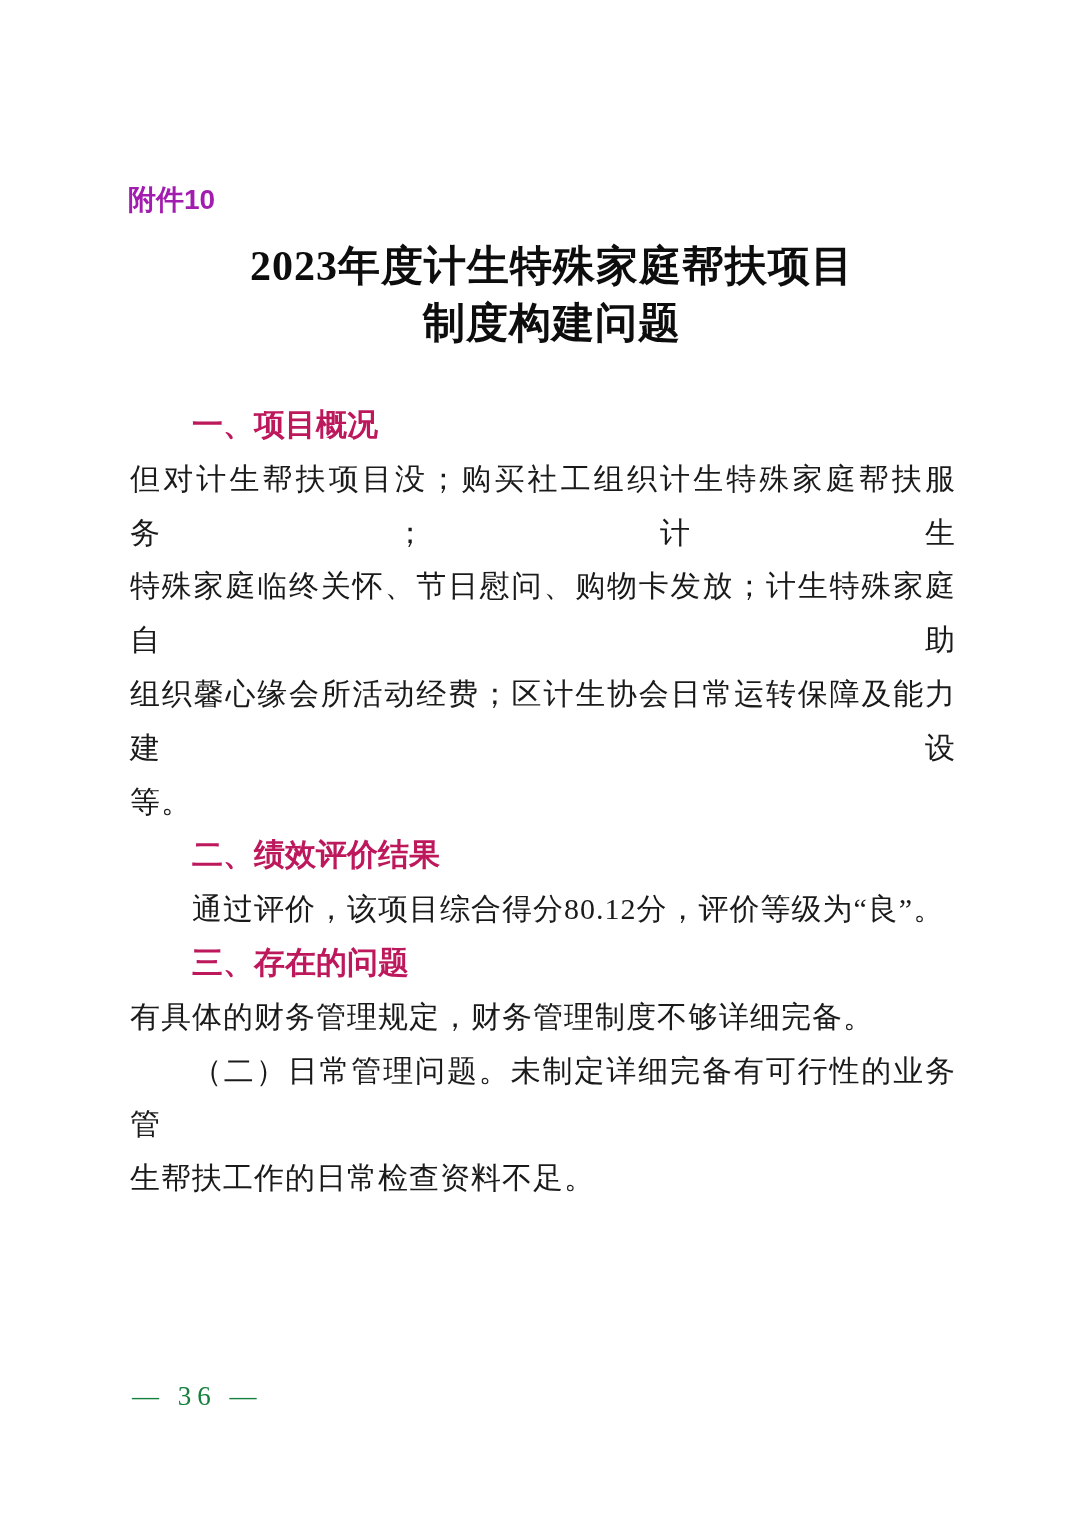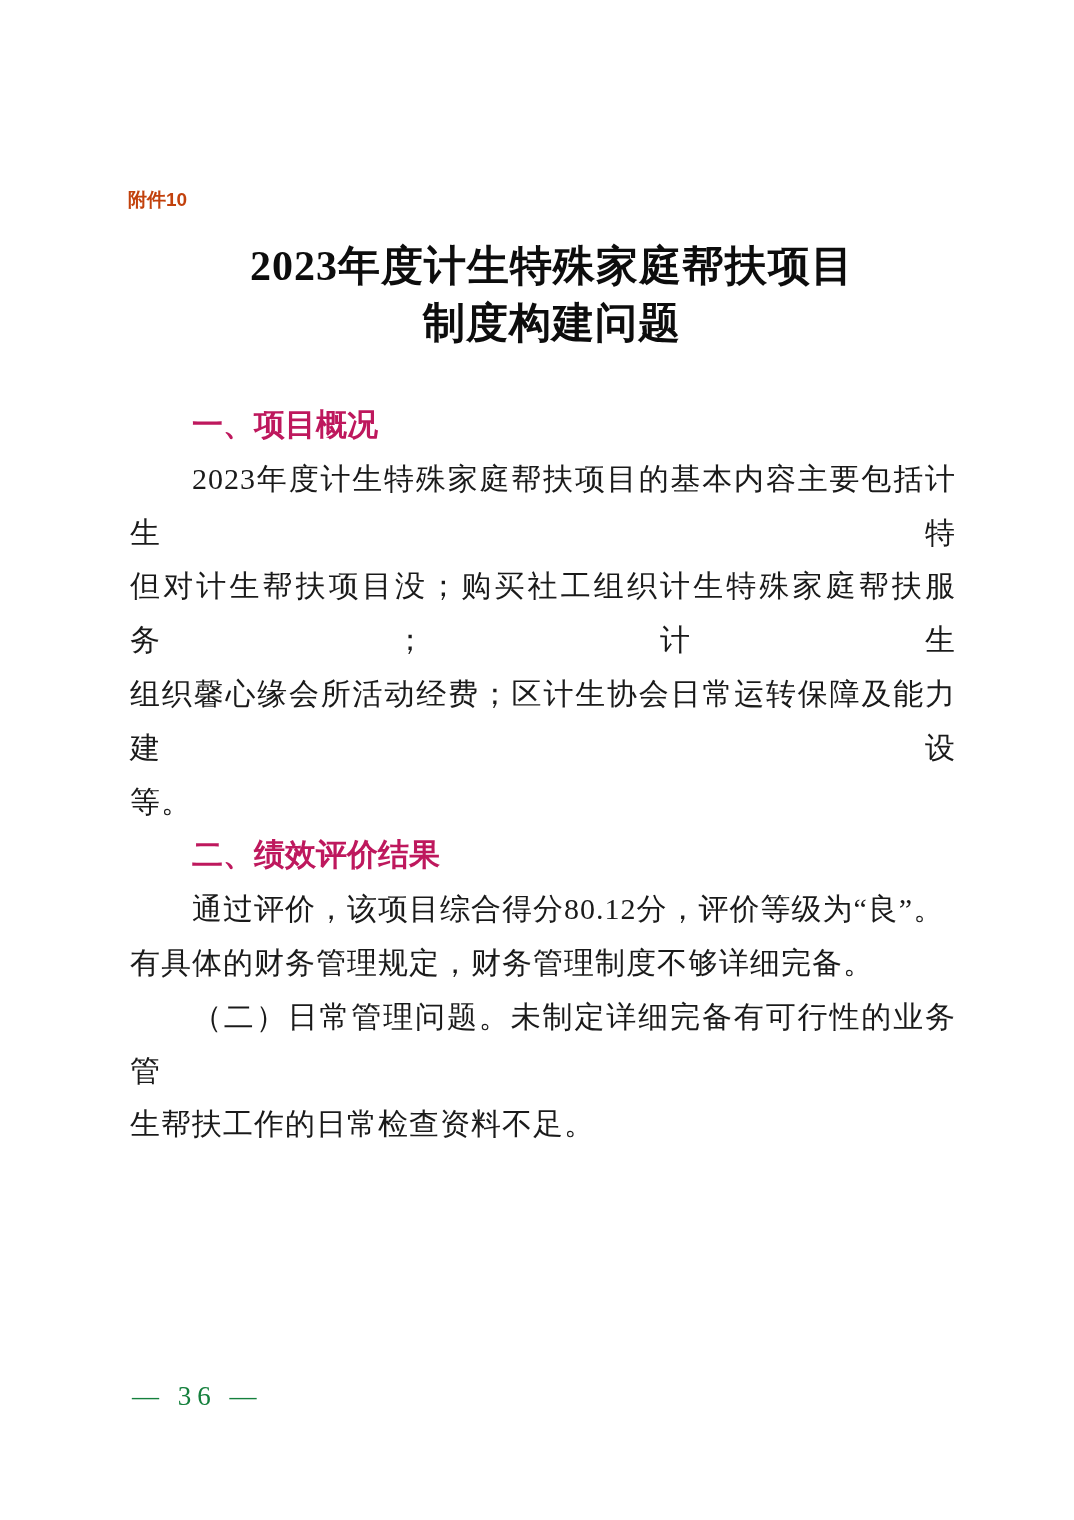--- a/index.html
+++ b/index.html
@@ -15,23 +15,23 @@
     background: #ffffff;
     overflow: hidden;
     color: #141414;
   }
   .attachment-label {
     position: absolute;
     left: 128px;
     top: 184px;
     font-family: "Liberation Sans", "DejaVu Sans", sans-serif;
     font-weight: bold;
-    font-size: 19px;
+    font-size: 28px;
     line-height: 32px;
-    color: #c2410c;
+    color: #a21caf;
   }
   .doc-title {
     position: absolute;
     left: 0;
     right: 0;
     top: 238px;
     text-align: center;
     font-family: "Liberation Serif", "DejaVu Serif", serif;
     font-weight: bold;
     font-size: 42px;
@@ -85,26 +85,27 @@
 
   <div class="attachment-label">附件10</div>
 
   <div class="doc-title">
     <div>2023年度计生特殊家庭帮扶项目</div>
     <div>制度构建问题</div>
   </div>
 
   <div class="doc-body">
       <div class="heading">一、项目概况</div>
-      <div class="line indent fill">2023年度计生特殊家庭帮扶项目的基本内容主要包括计生特</div>
       <div class="line fill">但对计生帮扶项目没；购买社工组织计生特殊家庭帮扶服务；计生</div>
+      <div class="line fill">特殊家庭临终关怀、节日慰问、购物卡发放；计生特殊家庭自助</div>
       <div class="line fill">组织馨心缘会所活动经费；区计生协会日常运转保障及能力建设</div>
       <div class="line">等。</div>
       <div class="heading">二、绩效评价结果</div>
       <div class="line indent">通过评价，该项目综合得分80.12分，评价等级为“良”。</div>
+      <div class="heading">三、存在的问题</div>
       <div class="line">有具体的财务管理规定，财务管理制度不够详细完备。</div>
       <div class="line indent fill">（二）日常管理问题。未制定详细完备有可行性的业务管</div>
       <div class="line">生帮扶工作的日常检查资料不足。</div>
     </div>
 
   <div class="page-footer">— 36 —</div>
 
 </div>
 
 </body></html>

